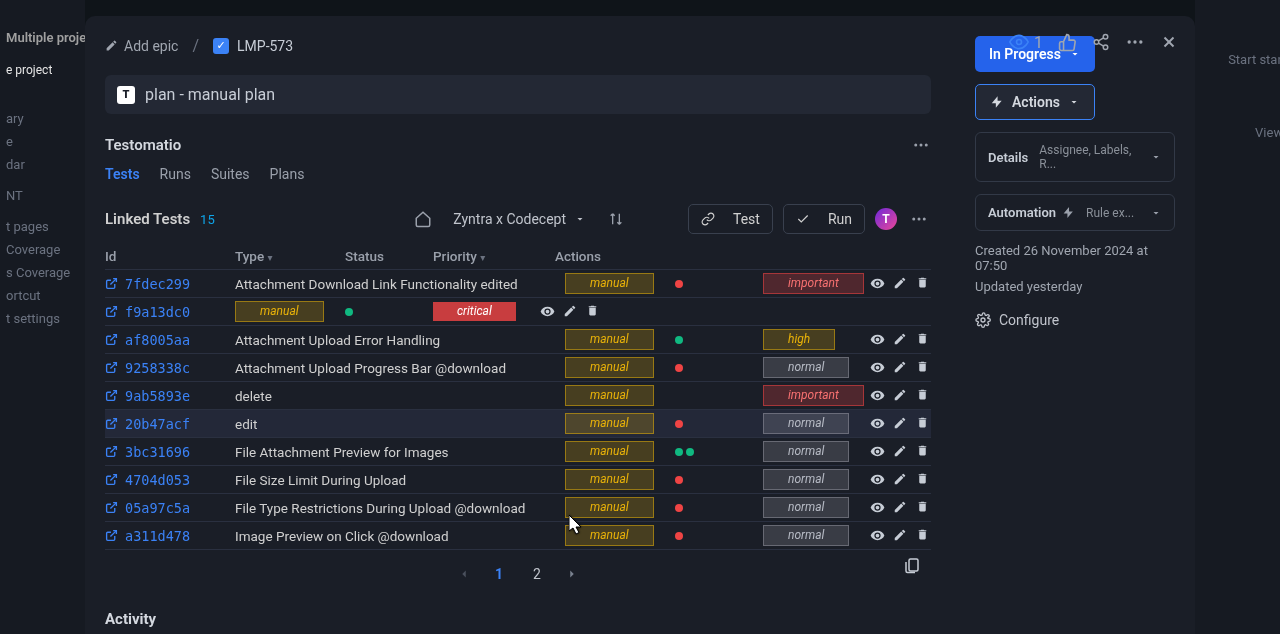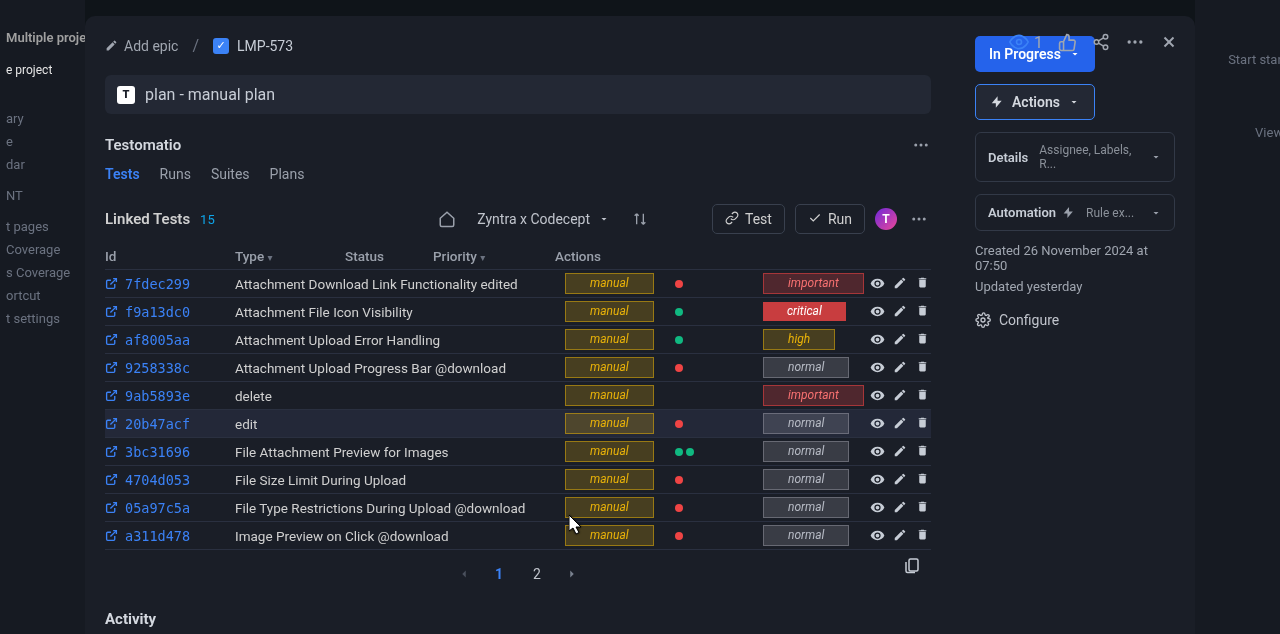--- a/index.html
+++ b/index.html
@@ -230,22 +230,22 @@
       width: 24px;
       height: 24px;
       display: inline-flex;
       align-items: center;
       justify-content: center;
       color: #9aa0ab;
       cursor: pointer;
     }
     .btn-chip {
       display: inline-flex;
-      align-items: flex-start;
-      gap: 6px;
+      align-items: center;
+      gap: 18px;
       padding: 6px 12px;
       border-radius: 5px;
       font-size: 14px;
       cursor: pointer;
       color: #d0d0d0;
       border: 1px solid #39404e;
     }
     .t-logo {
       width: 22px;
       height: 22px;
@@ -626,21 +626,20 @@
             <div class="col-id">
               <span class="ext-icon">
                 <svg width="13" height="13" viewBox="0 0 24 24" fill="none" stroke="currentColor" stroke-width="2.5">
                   <path d="M18 13v6a2 2 0 0 1-2 2H5a2 2 0 0 1-2-2V8a2 2 0 0 1 2-2h6"></path>
                   <polyline points="15 3 21 3 21 9"></polyline>
                   <line x1="10" y1="14" x2="21" y2="3"></line>
                 </svg>
               </span>
               <span class="id-link">f9a13dc0</span>
             </div>
-            <div class="col-title">Attachment File Icon Visibility</div>
             <div class="col-type"><span class="badge manual">manual</span></div>
             <div class="col-status">
               <span class="dot green"></span>
             </div>
             <div class="col-priority"><span class="badge critical">critical</span></div>
             <div class="col-actions">
     <span class="act-ico">
                 <svg width="15" height="15" viewBox="0 0 24 24" fill="currentColor">
                   <path d="M12 4.5C7 4.5 2.73 7.61 1 12c1.73 4.39 6 7.5 11 7.5s9.27-3.11 11-7.5c-1.73-4.39-6-7.5-11-7.5zM12 17a5 5 0 1 1 0-10 5 5 0 0 1 0 10zm0-8a3 3 0 1 0 0 6 3 3 0 0 0 0-6z"></path>
                 </svg>

